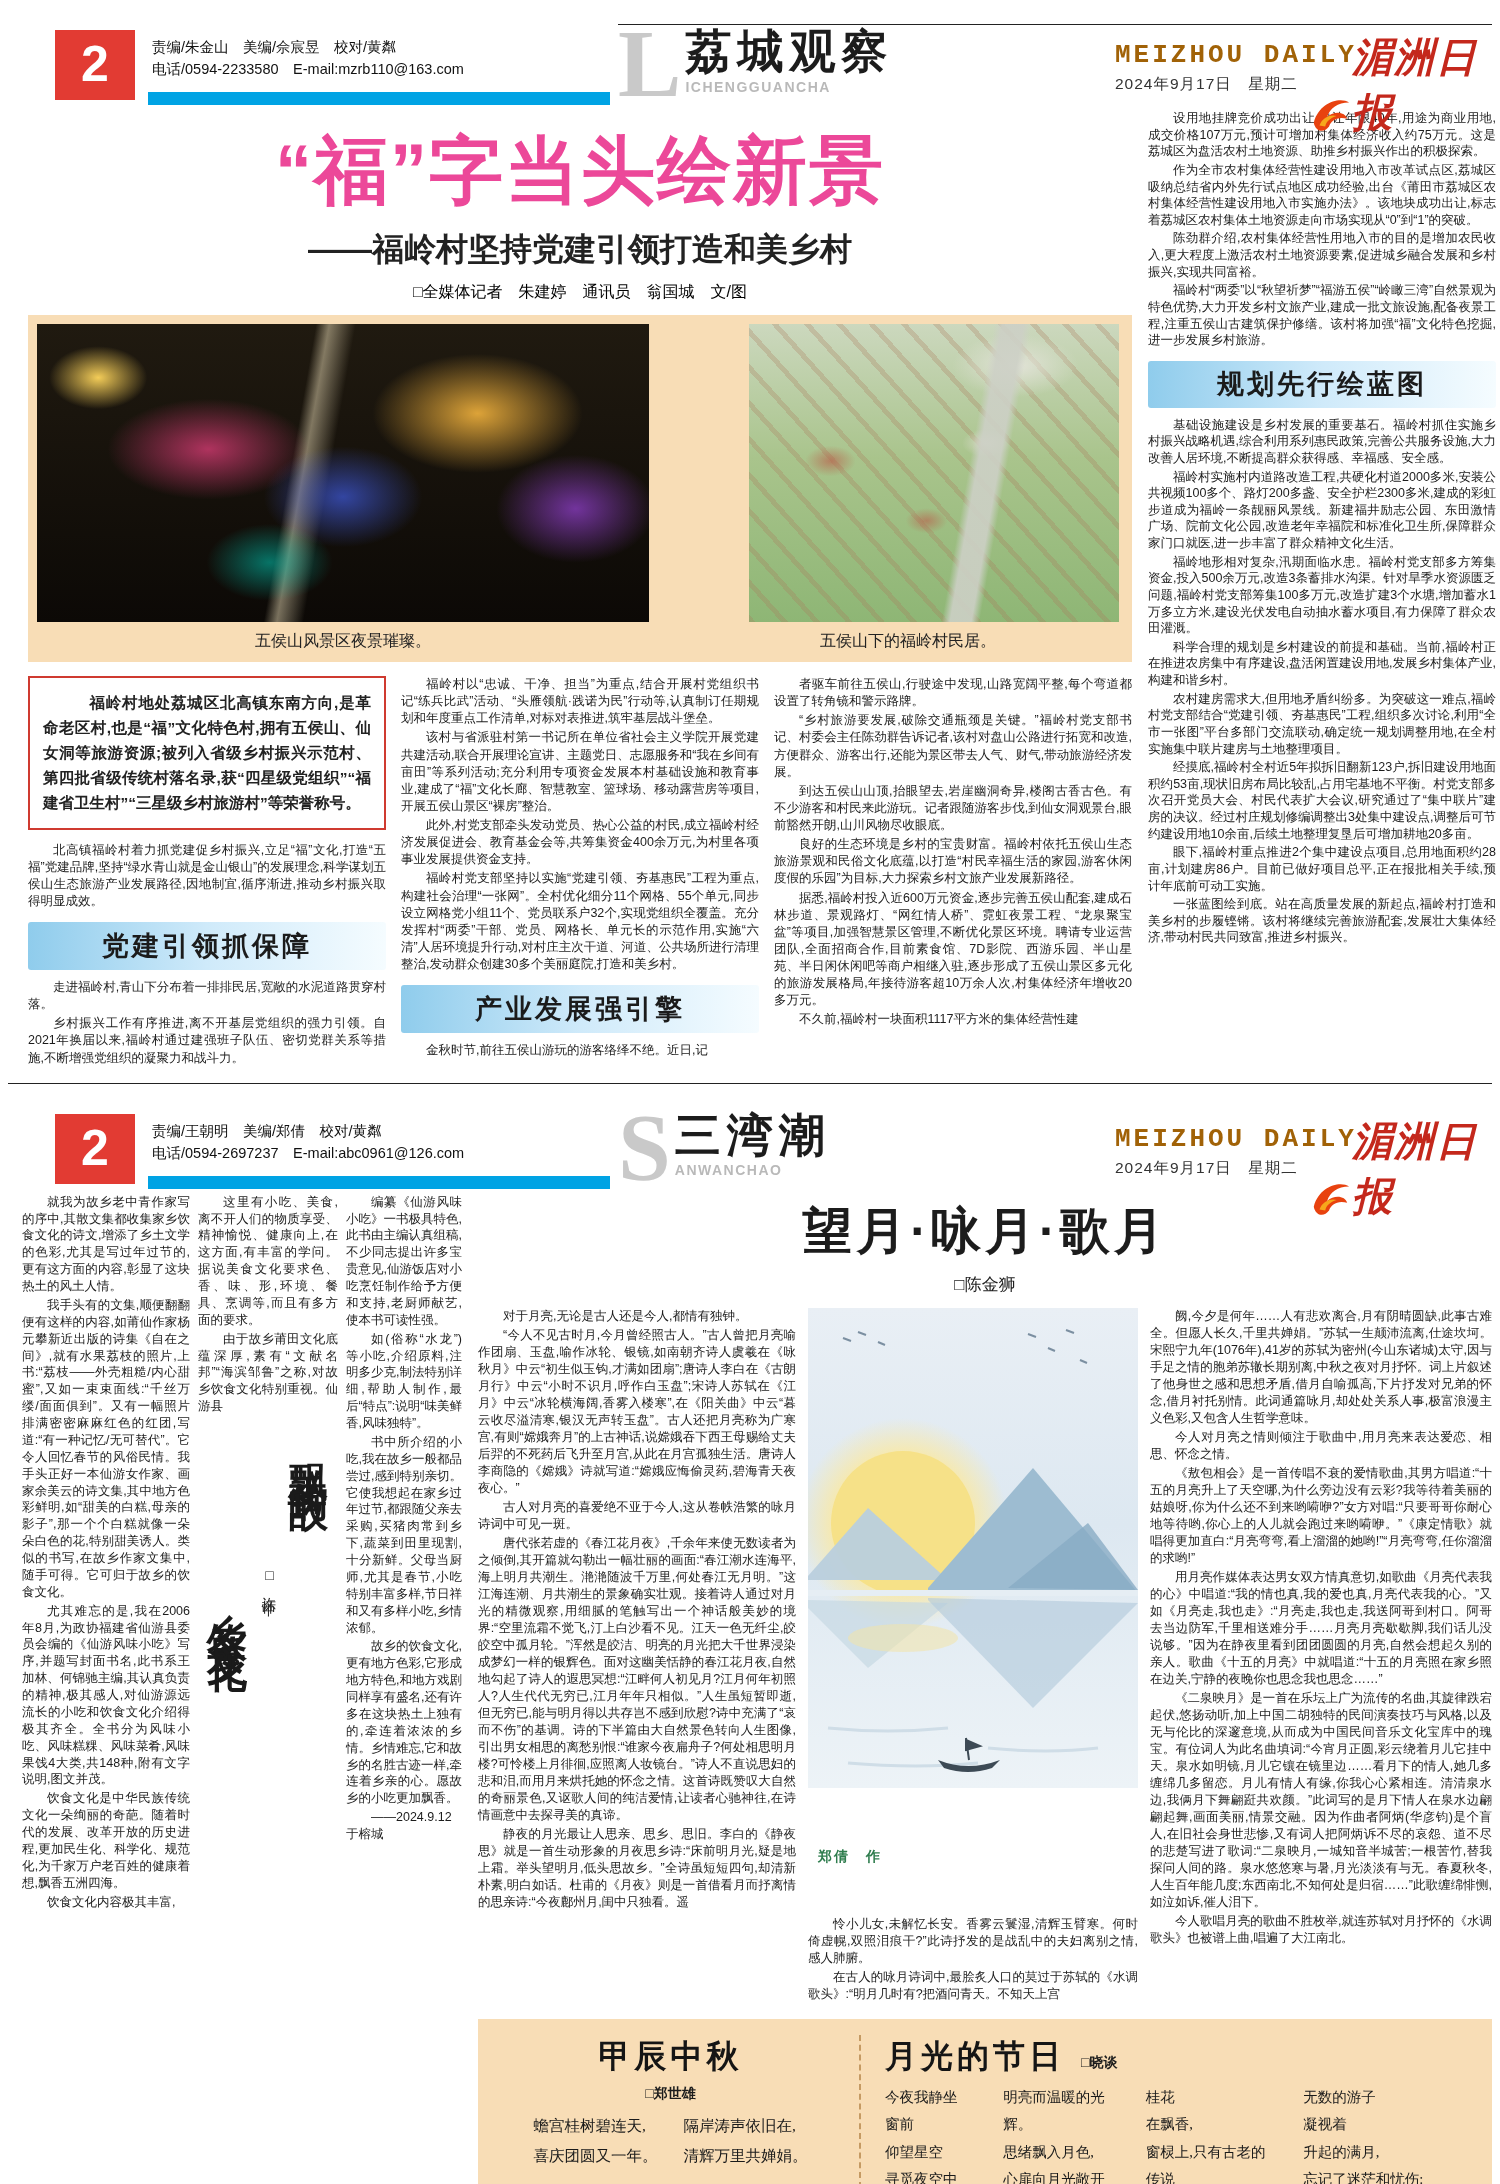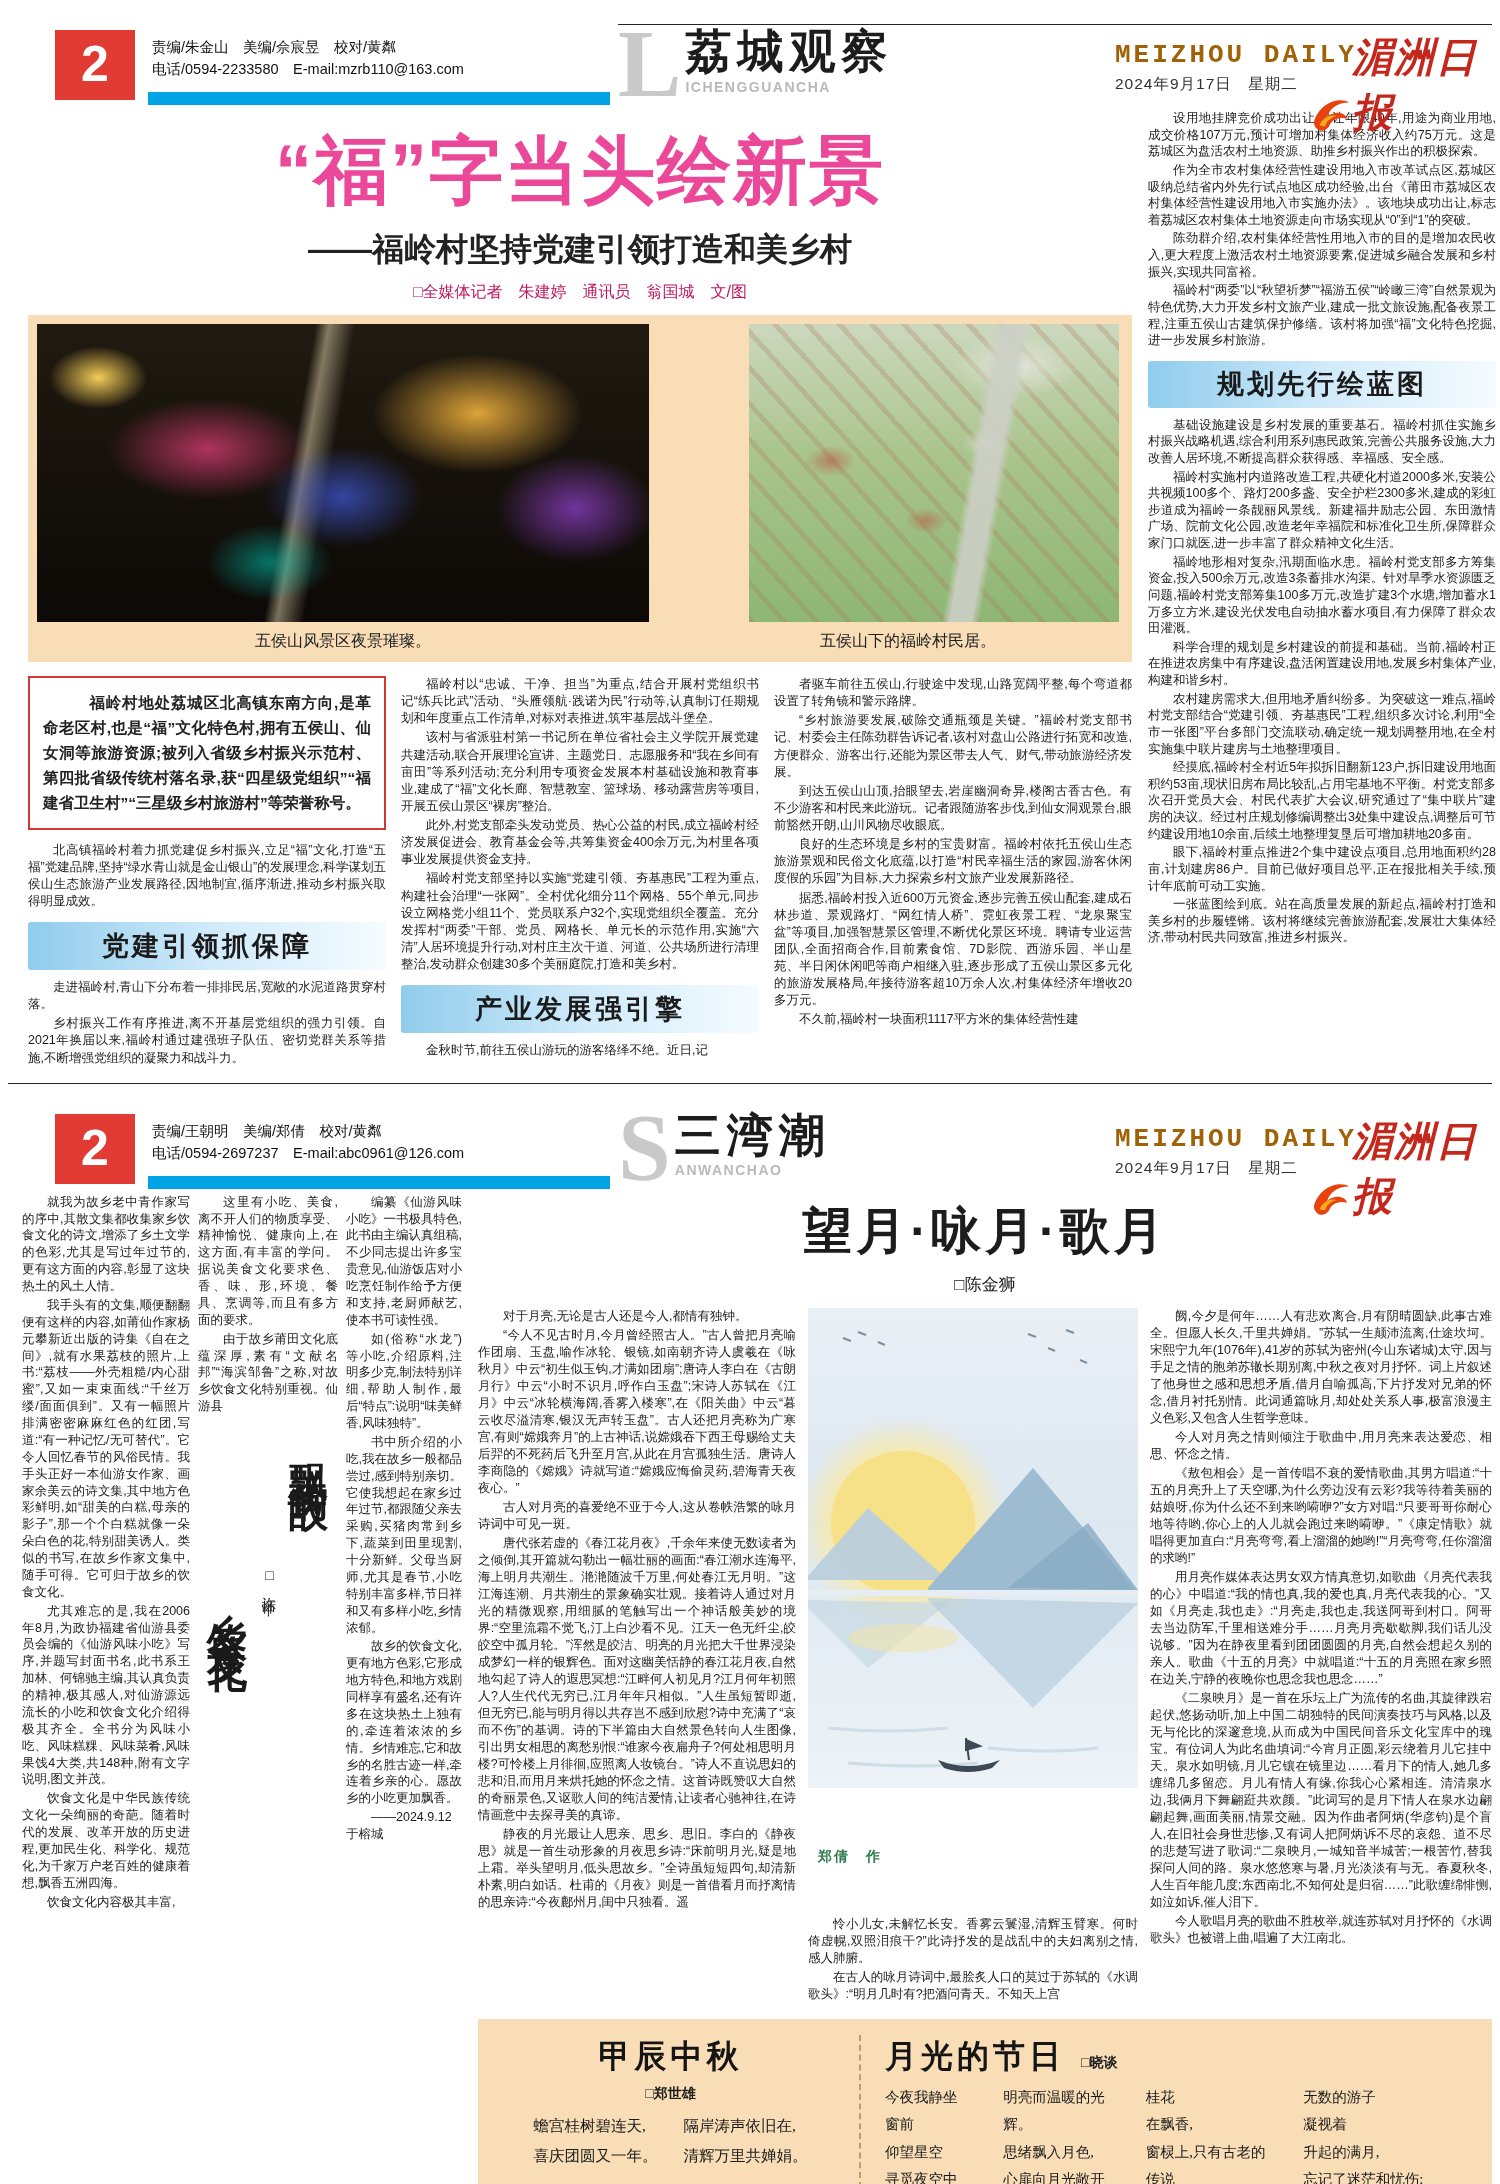--- a/index.html
+++ b/index.html
@@ -21,21 +21,21 @@
   .brandblock{position:absolute;left:1115px;top:40px;}
   .m-en{font-size:26px;font-weight:bold;color:#a16207;letter-spacing:3px;font-family:Liberation Mono, monospace;}
   .m-date{font-size:15.5px;color:#333;margin-top:4px;font-weight:500;letter-spacing:1px;}
   .logo{position:absolute;left:1308px;top:30px;display:flex;align-items:flex-end;}
   .logotext{font-family:"Liberation Serif",serif;font-style:italic;font-size:40px;font-weight:bold;color:#c4281c;letter-spacing:2px;}
 
   
   .top-main{display:grid;grid-template-columns:1104px 348px;gap:16px;margin:0 8px 0 28px;}
   .headline{font-size:74px;font-weight:bold;text-align:center;letter-spacing:2px;margin:14px 0 4px;color:#ec4899;}
   .subhead{font-size:32px;font-weight:bold;text-align:center;margin:6px 0 2px;color:#222;}
-  .byline{font-size:16px;text-align:center;margin:10px 0 12px;color:#be185d;}
+  .byline{font-size:16px;text-align:center;margin:10px 0 12px;color:#000000;}
   .photoband{background:#f8ddb6;padding:9px 9px 0 9px;}
   .photorow{display:flex;gap:100px;}
   .photo{height:298px;}
   .photo-night{width:612px;
     background:
       radial-gradient(70px 45px at 10% 18%, rgba(255,214,92,.95), transparent 70%),
       radial-gradient(140px 70px at 28% 42%, rgba(226,62,122,.75), transparent 72%),
       radial-gradient(110px 70px at 50% 58%, rgba(64,92,225,.7), transparent 72%),
       radial-gradient(150px 85px at 72% 30%, rgba(255,188,64,.85), transparent 70%),
       radial-gradient(110px 75px at 88% 62%, rgba(146,64,206,.75), transparent 72%),

